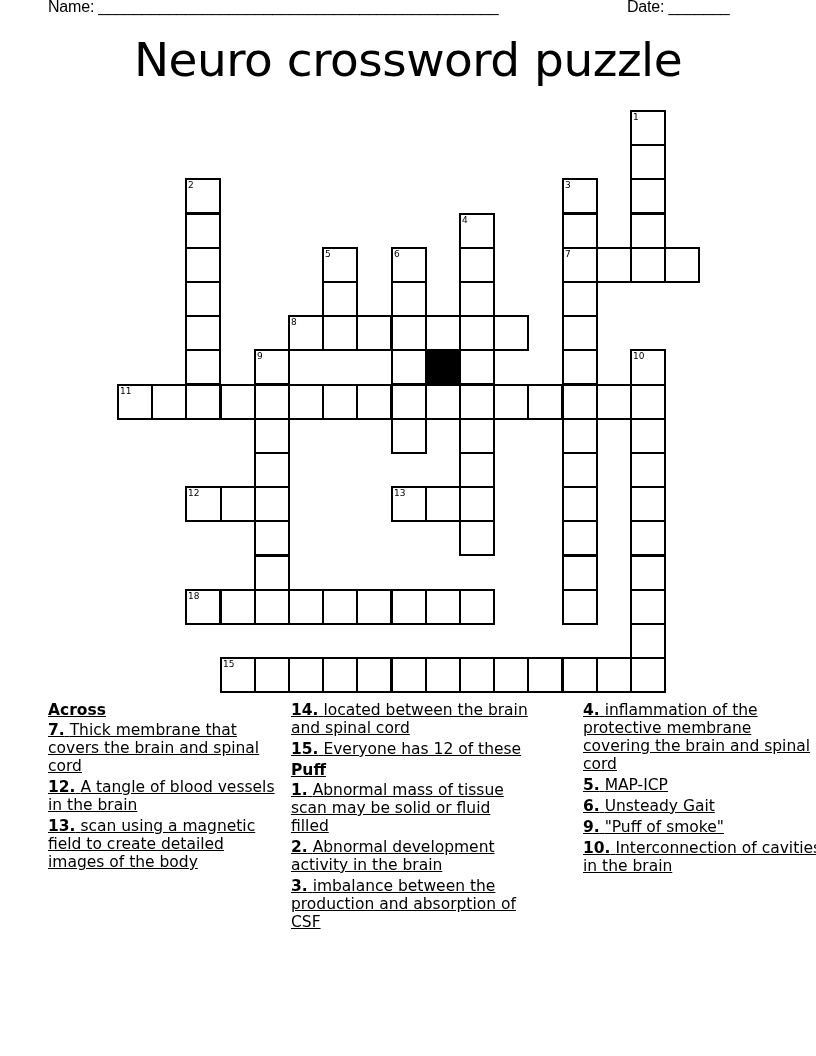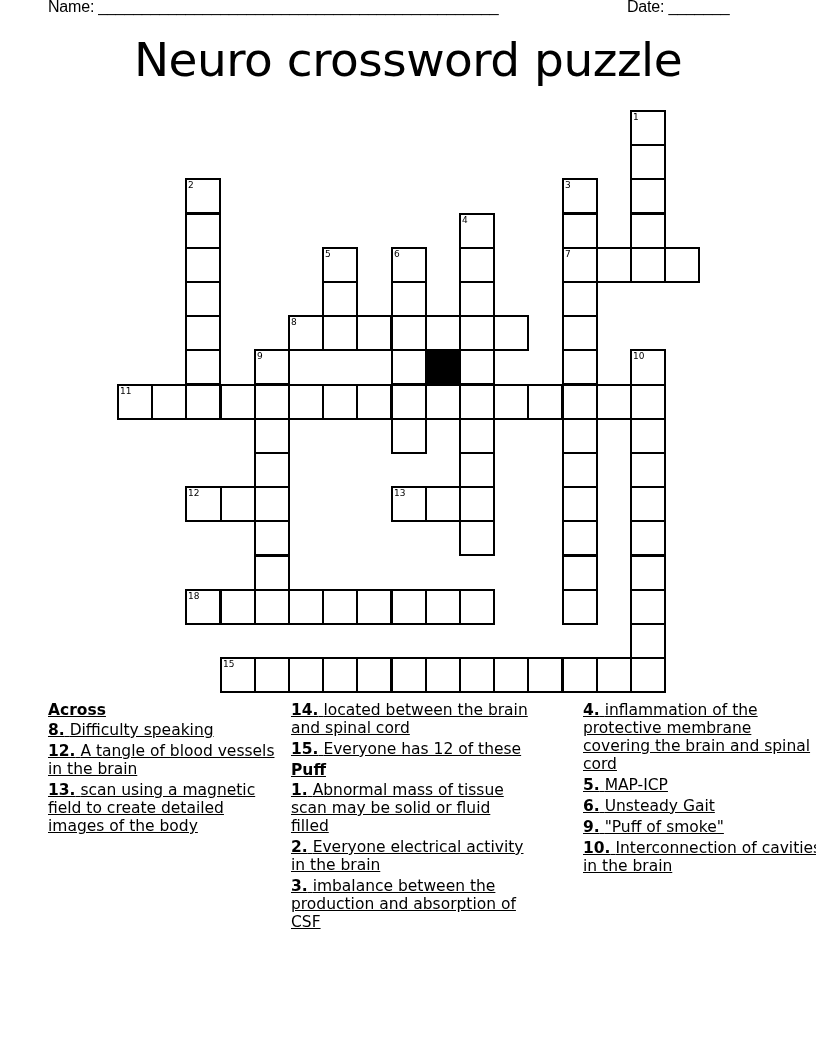--- a/index.html
+++ b/index.html
@@ -159,31 +159,31 @@
     <div class="cell" style="left: 459px; top: 657px; width: 36px; height: 36px;"></div>
     <div class="cell" style="left: 493px; top: 657px; width: 36px; height: 36px;"></div>
     <div class="cell" style="left: 527px; top: 657px; width: 36px; height: 36px;"></div>
     <div class="cell" style="left: 562px; top: 657px; width: 36px; height: 36px;"></div>
     <div class="cell" style="left: 596px; top: 657px; width: 36px; height: 36px;"></div>
     <div class="cell black" style="left: 425px; top: 349px; width: 36px; height: 36px;"></div>
   </div>
 
 <div class="clues col1">
   <div class="sec">Across</div>
-  <div class="clue"><b>8.</b> <span>Difficulty speaking</span></div>
+  <div class="clue"><b>7.</b> <span>Thick membrane that covers the brain and spinal cord</span></div>
   <div class="clue"><b>12.</b> <span>A tangle of blood vessels in the brain</span></div>
   <div class="clue"><b>13.</b> <span>scan using a magnetic field to create detailed images of the body</span></div>
 </div>
 
 <div class="clues col2">
   <div class="clue"><b>14.</b> <span>located between the brain and spinal cord</span></div>
   <div class="clue"><b>15.</b> <span>Everyone has 12 of these</span></div>
   <div class="sec">Puff</div>
   <div class="clue"><b>1.</b> <span>Abnormal mass of tissue scan may be solid or fluid filled</span></div>
-  <div class="clue"><b>2.</b> <span>Everyone electrical activity in the brain</span></div>
+  <div class="clue"><b>2.</b> <span>Abnormal development activity in the brain</span></div>
   <div class="clue"><b>3.</b> <span>imbalance between the production and absorption of CSF</span></div>
 </div>
 
 <div class="clues col3">
   <div class="clue"><b>4.</b> <span>inflammation of the protective membrane covering the brain and spinal cord</span></div>
   <div class="clue"><b>5.</b> <span>MAP-ICP</span></div>
   <div class="clue"><b>6.</b> <span>Unsteady Gait</span></div>
   <div class="clue"><b>9.</b> <span>"Puff of smoke"</span></div>
   <div class="clue"><b>10.</b> <span>Interconnection of cavities in the brain</span></div>
 </div>

